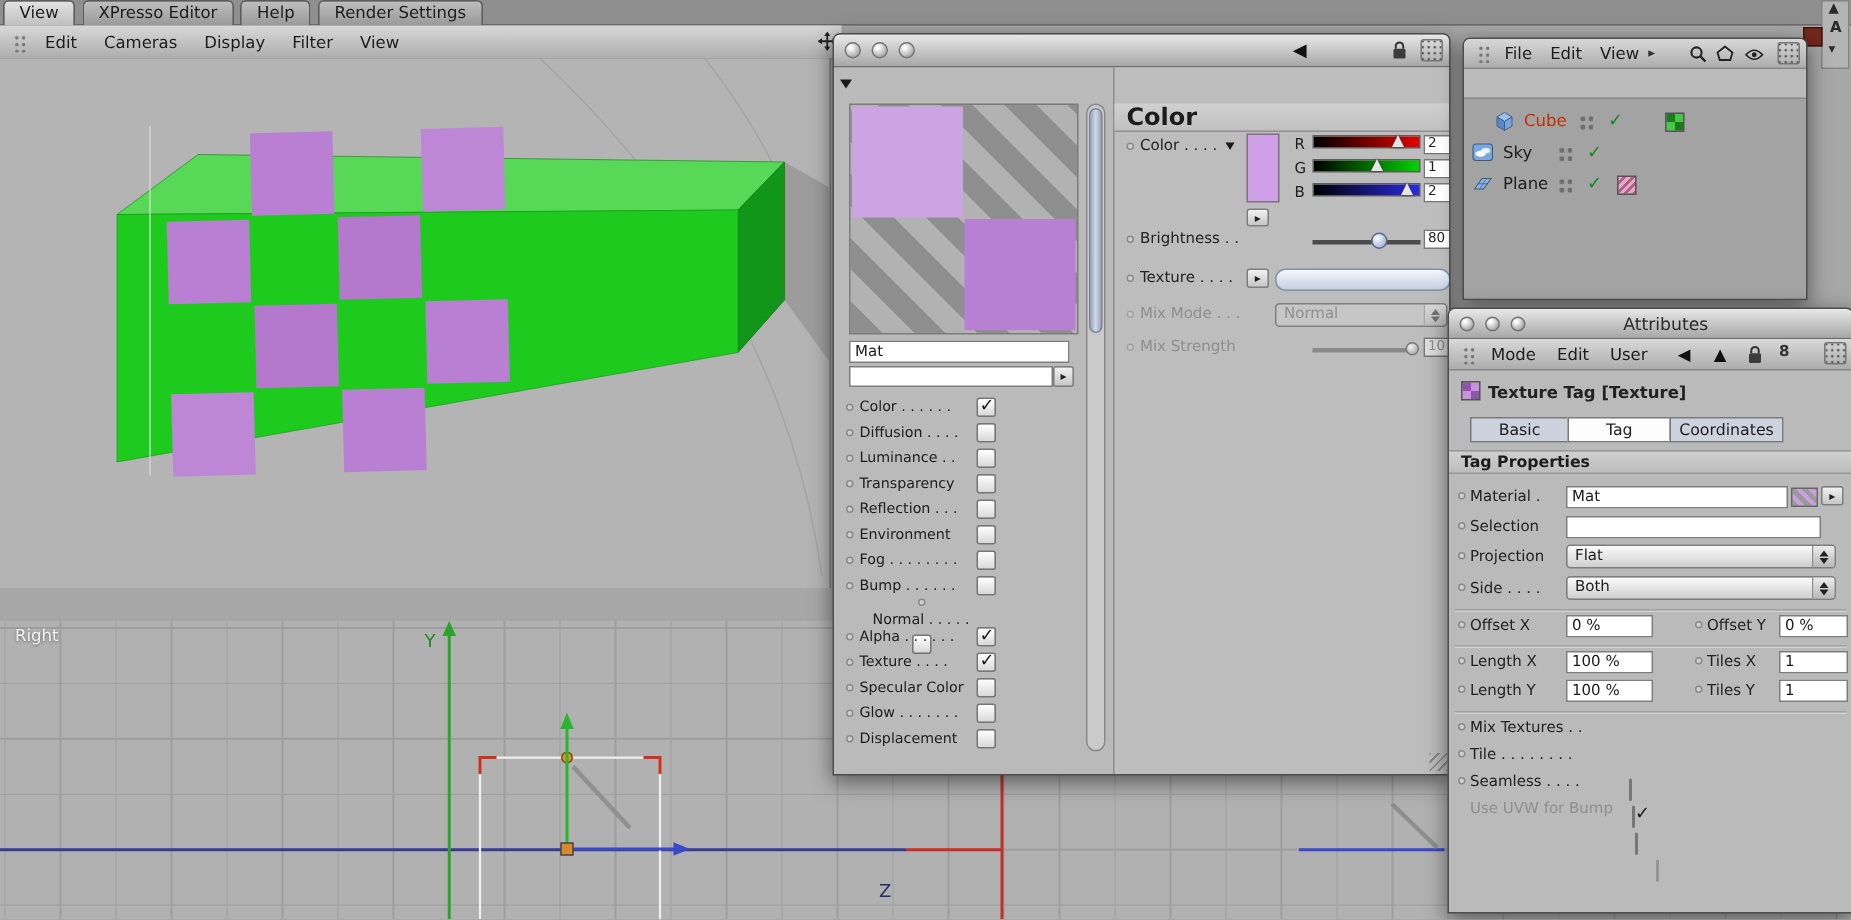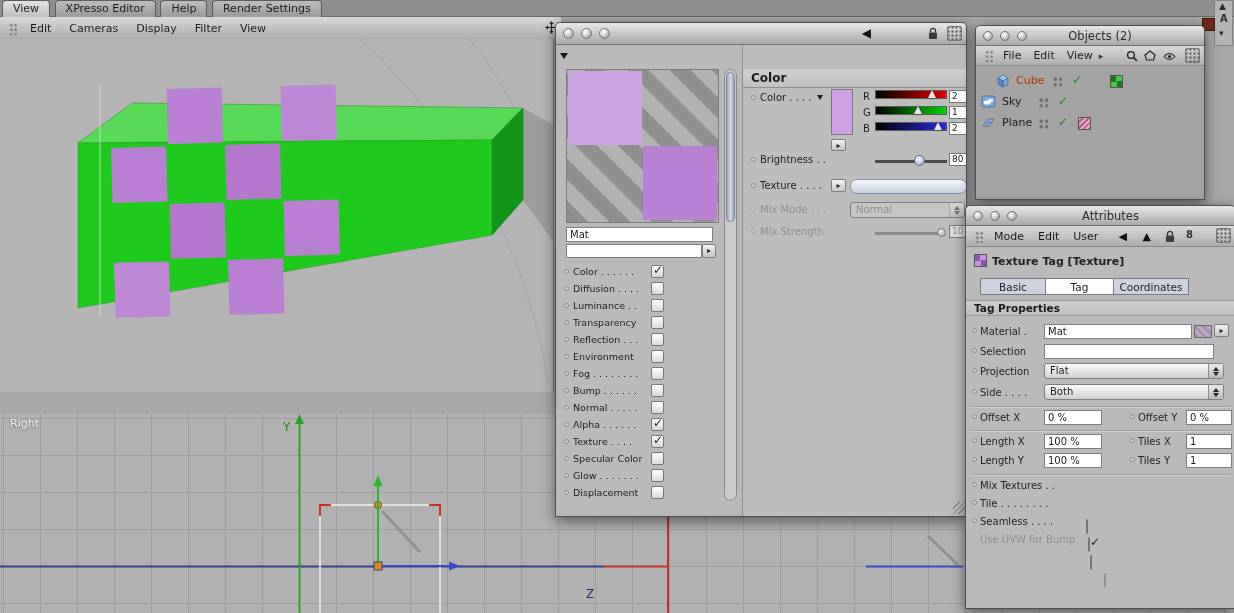--- a/index.html
+++ b/index.html
@@ -249,21 +249,21 @@
     <div class="chrow" style="top:320px;">
         <span class="blt"></span>
         <span class="chlabel">Fog . . . . . . . .</span>
         <span class="cb"></span>
       </div>
     <div class="chrow" style="top:337px;">
         <span class="blt"></span>
         <span class="chlabel">Bump . . . . . .</span>
         <span class="cb"></span>
       </div>
-    <div class="chrow" style="top:354px;">
+    <div class="chrow" style="top:354px;flex-direction:column;">
         <span class="blt"></span>
         <span class="chlabel">Normal . . . . .</span>
         <span class="cb"></span>
       </div>
     <div class="chrow" style="top:371px;">
         <span class="blt"></span>
         <span class="chlabel">Alpha . . . . . .</span>
         <span class="cb checked"></span>
       </div>
     <div class="chrow" style="top:388px;">
@@ -282,21 +282,21 @@
         <span class="cb"></span>
       </div>
     <div class="chrow" style="top:439px;">
         <span class="blt"></span>
         <span class="chlabel">Displacement</span>
         <span class="cb"></span>
       </div>
   </div>
 
   <div class="abs" style="left:186px;top:22px;width:224px;height:471px;border-left:1px solid #8d8d8d;background:#bdbdbd;">
-    <div class="abs" style="left:0;right:0;top:24px;height:19px;background:linear-gradient(#d0d0d0,#c0c0c0);border-bottom:1px solid #909090;font-weight:bold;font-size:12px;line-height:18px;padding-left:8px;box-sizing:border-box;">Color</div>
+    <div class="abs" style="left:0;right:0;top:24px;height:19px;background:linear-gradient(#d0d0d0,#c0c0c0);border-bottom:1px solid #909090;font-weight:bold;font-size:16px;line-height:18px;padding-left:8px;box-sizing:border-box;">Color</div>
 
     <span class="blt abs" style="left:8px;top:50px;"></span>
     <span class="flabel" style="left:17px;top:47px;">Color . . . .</span>
     <span class="tri-sm" style="left:74px;top:50px;border-top-width:5px;border-left-width:3.5px;border-right-width:3.5px;"></span>
     <div class="abs" style="left:88px;top:44px;width:22px;height:46px;background:#cf9fe8;border:1px solid #777;box-sizing:border-box;"></div>
     <span class="sbtn" style="left:88px;top:94px;width:15px;height:12px;">▸</span>
 
     <span class="flabel" style="left:120px;top:46px;">R</span>
     <div class="sl" style="left:132px;top:45px;width:72px;background:linear-gradient(to right,#000,#e80000);">
         <span class="mark" style="left:80%;"></span>
@@ -340,26 +340,20 @@
     <span class="flabel dim" style="left:17px;top:181px;">Mix Strength</span>
     <div class="btrack" style="left:132px;top:187px;width:70px;background:#8a8a8a;"></div>
     <span class="gknob" style="left:194px;top:183px;"></span>
     <div class="val dim" style="left:206px;top:180px;background:#dedede;">10</div>
 
     <span class="abs" style="right:2px;bottom:2px;width:12px;height:12px;background:repeating-linear-gradient(135deg,#8a8a8a 0 1px,transparent 1px 4px);"></span>
   </div>
 </div>
 
 <div class="win" style="left:975px;top:25px;width:228px;height:173px;overflow:hidden;">
-  <div class="tbar" style="height:19px;">
-    <span class="tl" style="width:10px;height:10px;"></span>
-    <span class="tl" style="width:10px;height:10px;"></span>
-    <span class="tl" style="width:10px;height:10px;"></span>
-    <span class="ttl" style="left:40px;right:20px;font-size:11.5px;">Objects (2)</span>
-  </div>
   <div class="mrow" style="height:19px;">
     <span class="handle"></span>
     <span class="mi" style="padding:0 6px;">File</span>
     <span class="mi" style="padding:0 6px;">Edit</span>
     <span class="mi" style="padding:0 6px;">View</span>
     <span style="font-size:9px;color:#333;">▸</span>
     <span class="abs" style="right:66px;top:4px;">
       <svg width="12" height="12">
           <circle cx="5" cy="5" r="3.4" fill="none" stroke="#222" stroke-width="1.4"></circle>
           <line x1="7.6" y1="7.6" x2="11" y2="11" stroke="#222" stroke-width="1.6"></line>

